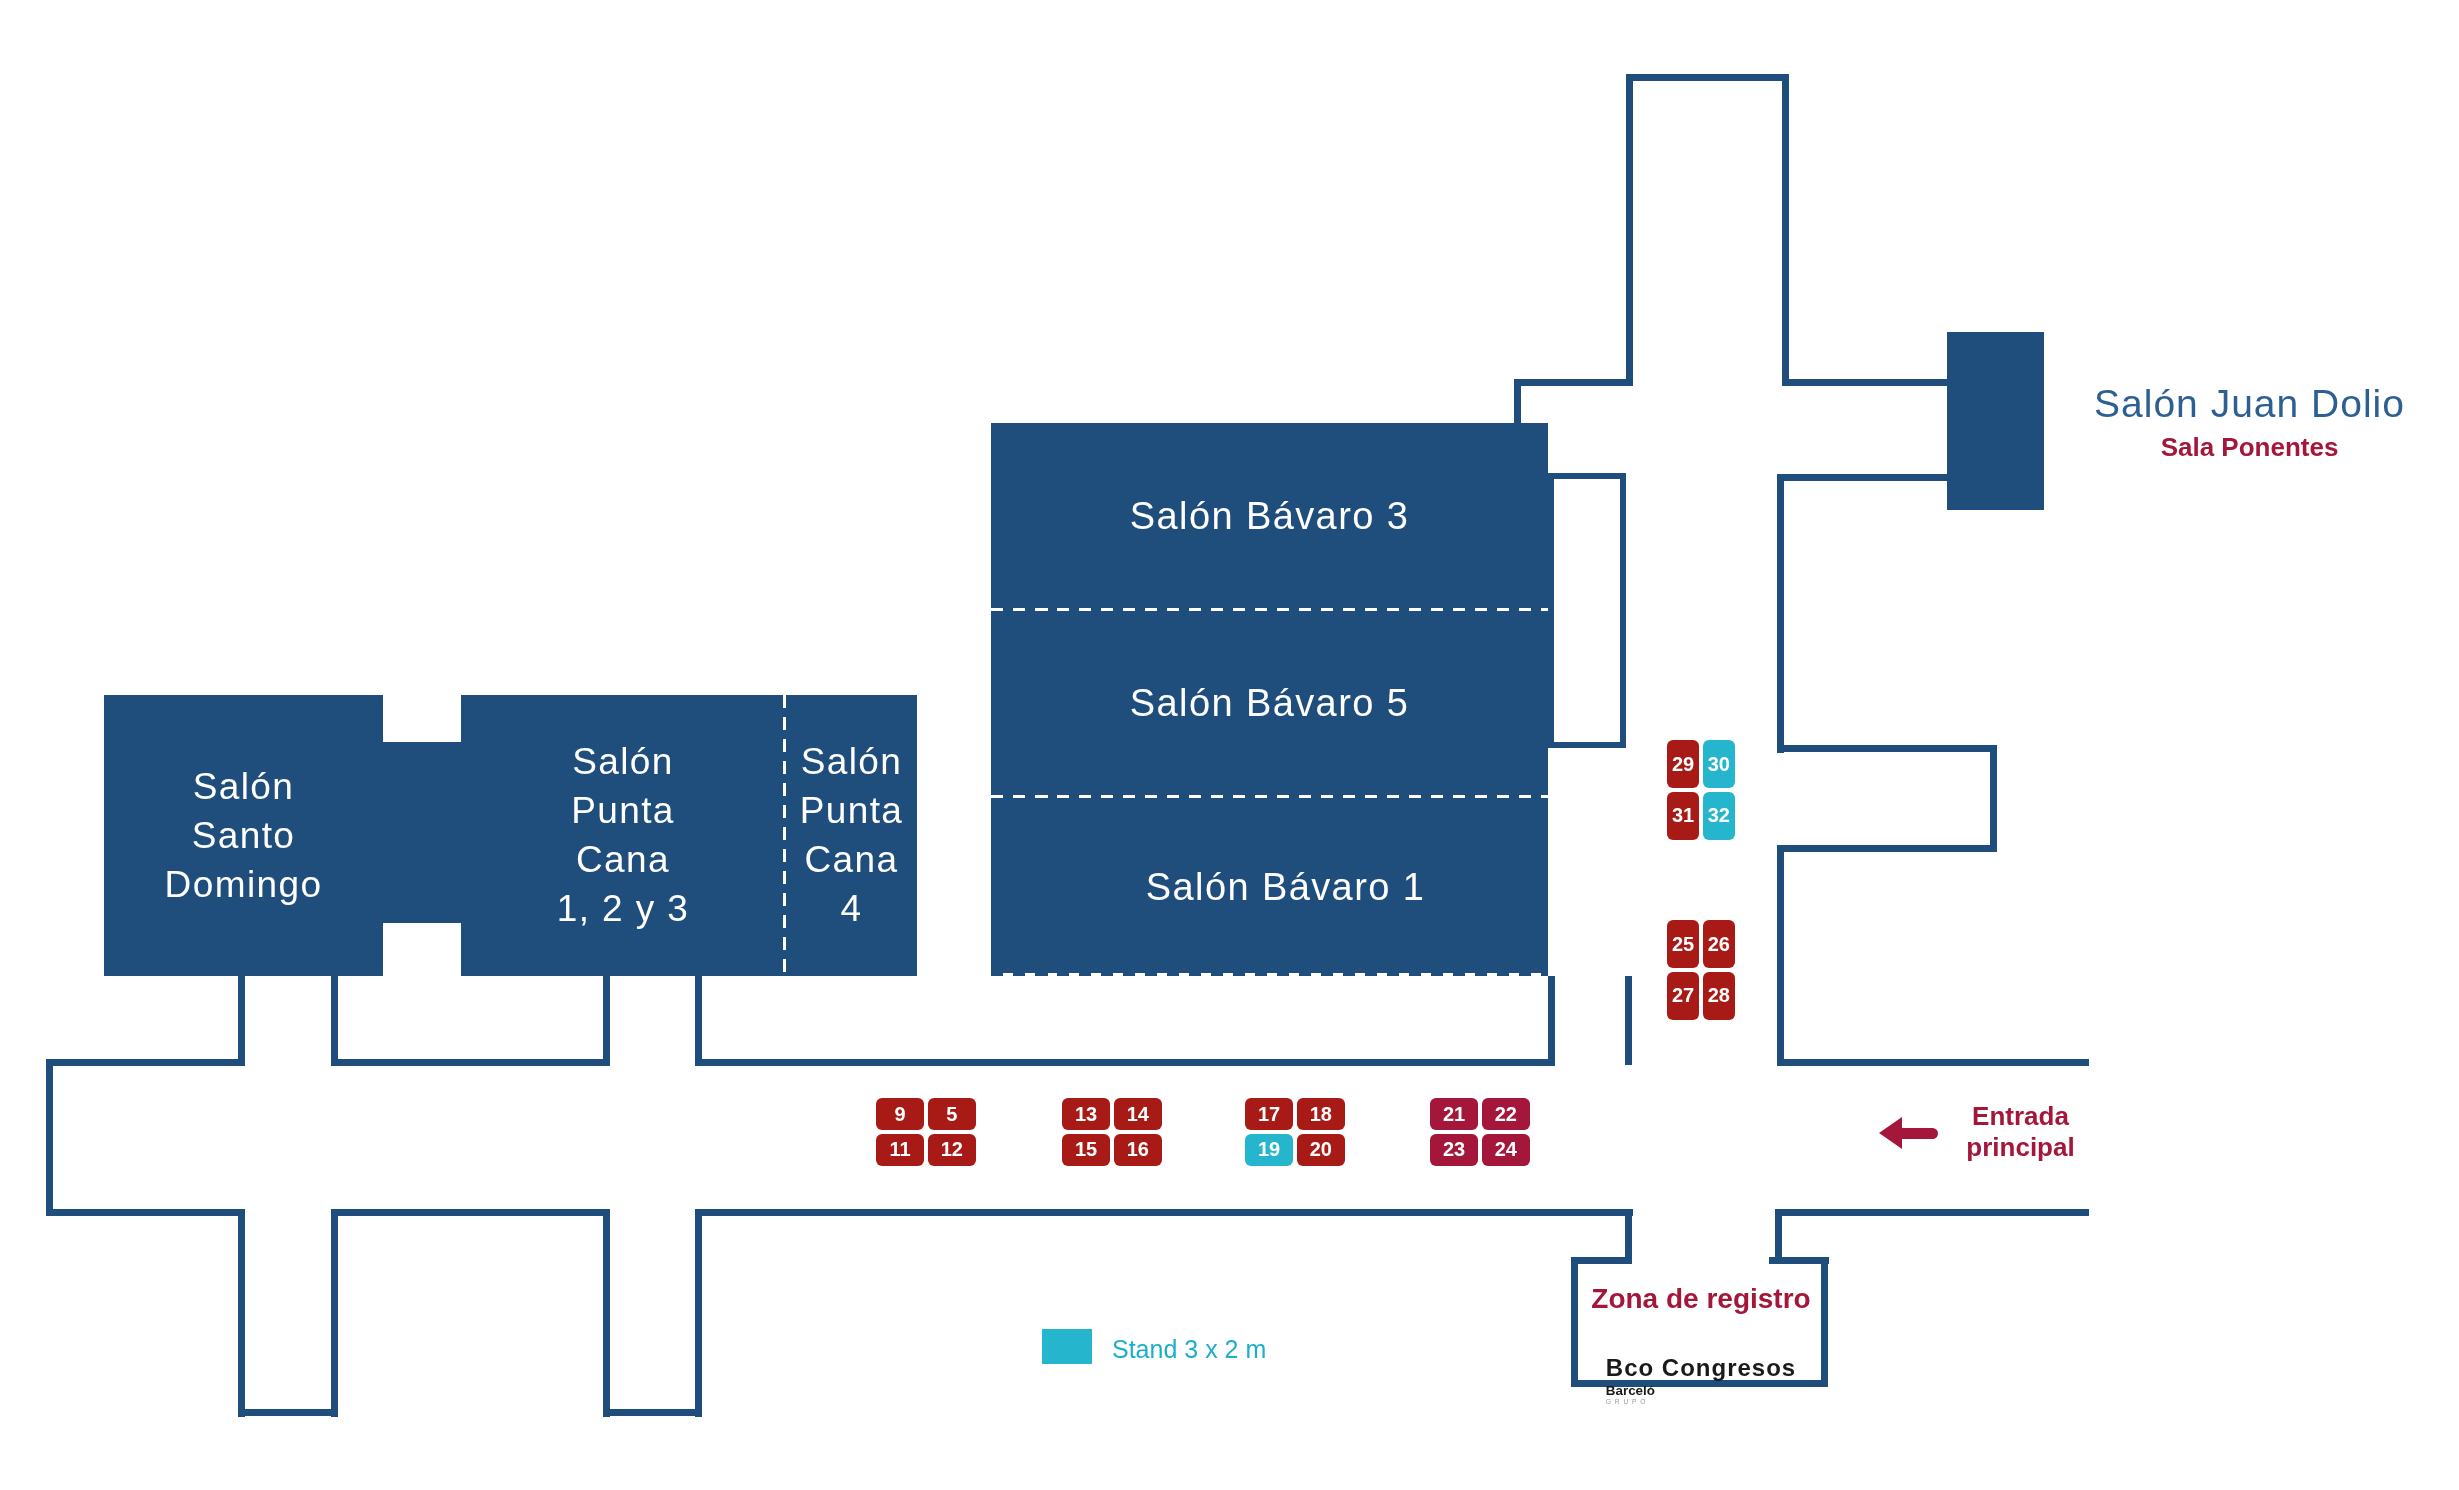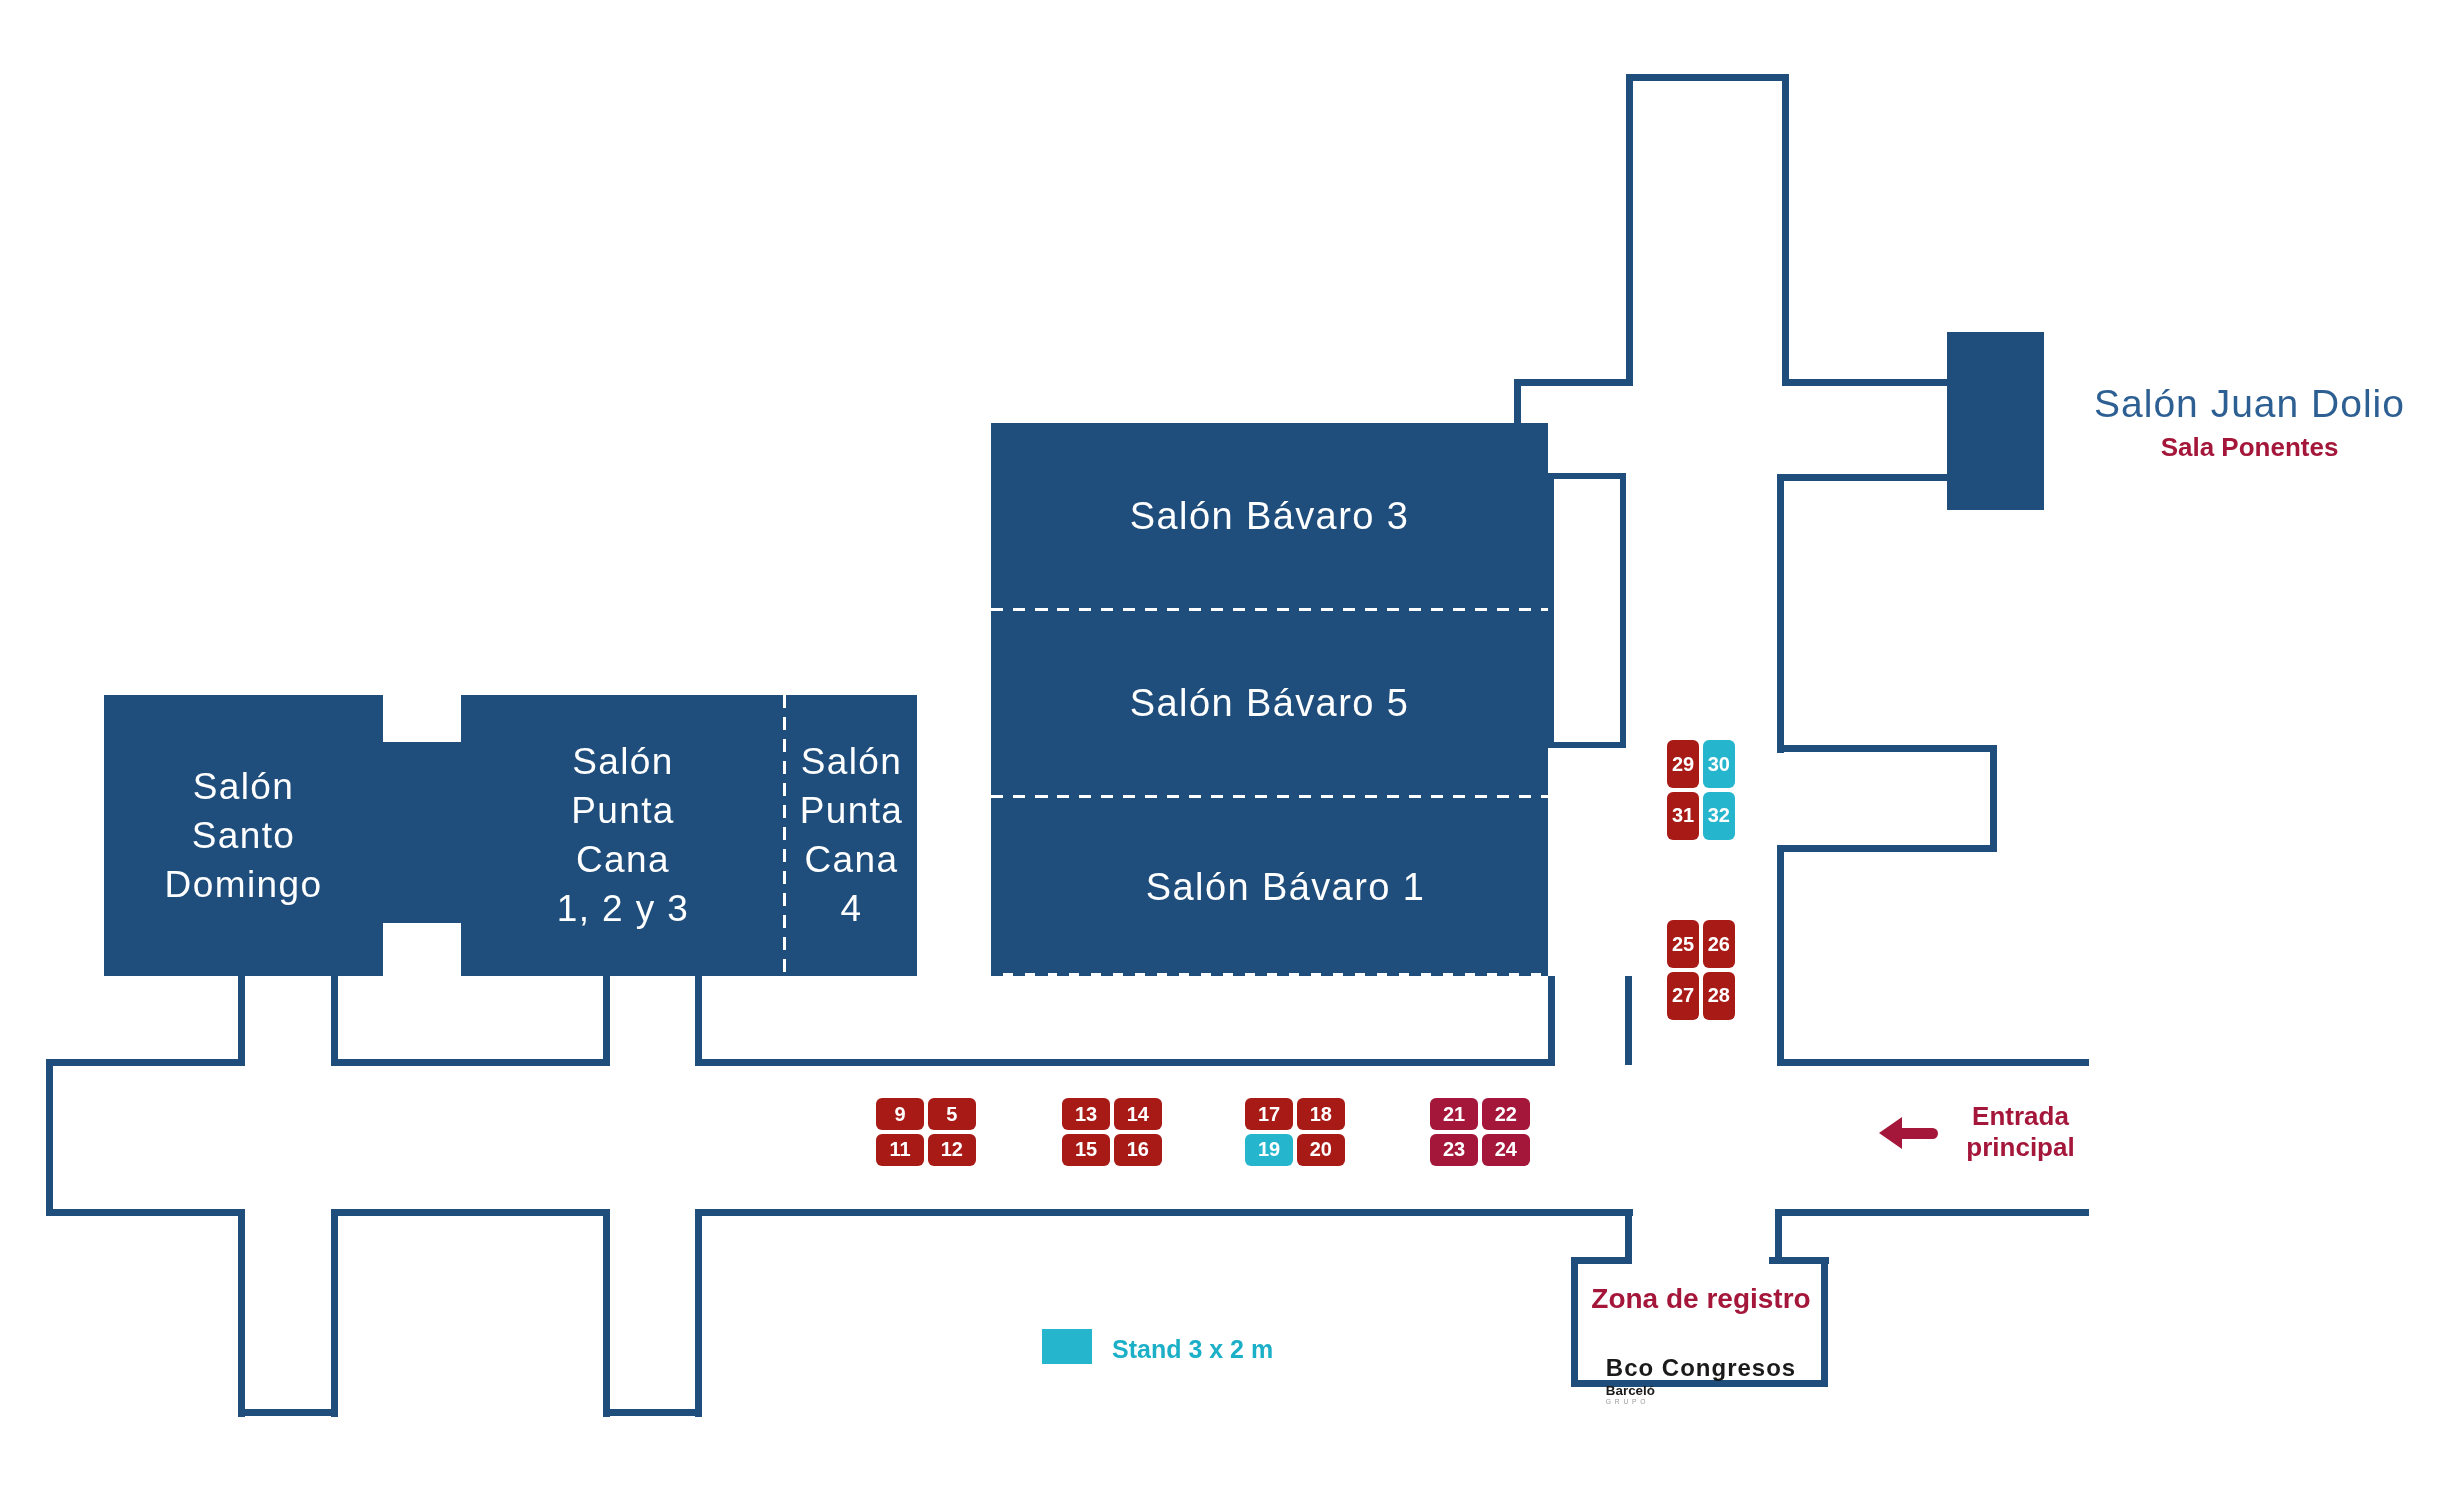--- a/index.html
+++ b/index.html
@@ -23,21 +23,21 @@
   .stand{display:flex;align-items:center;justify-content:center;color:#fff;
          font-weight:bold;font-size:20px;border-radius:6px;}
   .stand-red{background:#a81a16;}
   .stand-crimson{background:#a4173a;}
   .stand-cyan{background:#25b5cc;}
   .title-blue{position:absolute;color:#2d5f92;font-size:39px;letter-spacing:1px;text-align:center;}
   .accent-red{color:#a4173a;font-weight:bold;}
   .subtitle{position:absolute;font-size:26px;text-align:center;}
   .entrance-text{position:absolute;font-size:26px;line-height:31px;text-align:center;white-space:pre-line;}
   .legend-swatch{position:absolute;width:50px;height:35px;background:#25b5cc;}
-  .legend-label{position:absolute;color:#1cb0c8;font-weight:bold;font-size:25px;}
+  .legend-label{position:absolute;color:#1cb0c8;font-weight:normal;font-size:25px;}
   .zona-title{position:absolute;font-size:28px;text-align:center;}
   .logo-wrap{position:absolute;text-align:center;}
   .logo-inner{display:inline-block;text-align:left;}
   .logo-main{font-size:24px;font-weight:bold;color:#1a1a1a;letter-spacing:1px;margin-top:32px;}
   .logo-sub{font-size:13.4px;font-weight:bold;color:#1a1a1a;margin-top:1px;}
   .logo-grupo{font-size:6.7px;letter-spacing:3.8px;color:#9a9a9a;}
   .arrow-left{position:absolute;width:61px;height:35px;}
   .arrow-left .head{position:absolute;left:0;top:1px;width:0;height:0;
       border-right:23px solid #a4173a;border-top:16.3px solid transparent;border-bottom:16.3px solid transparent;}
   .arrow-left .shaft{position:absolute;left:15.4px;top:11.5px;width:44px;height:11.5px;background:#a4173a;border-radius:6.7px;}

